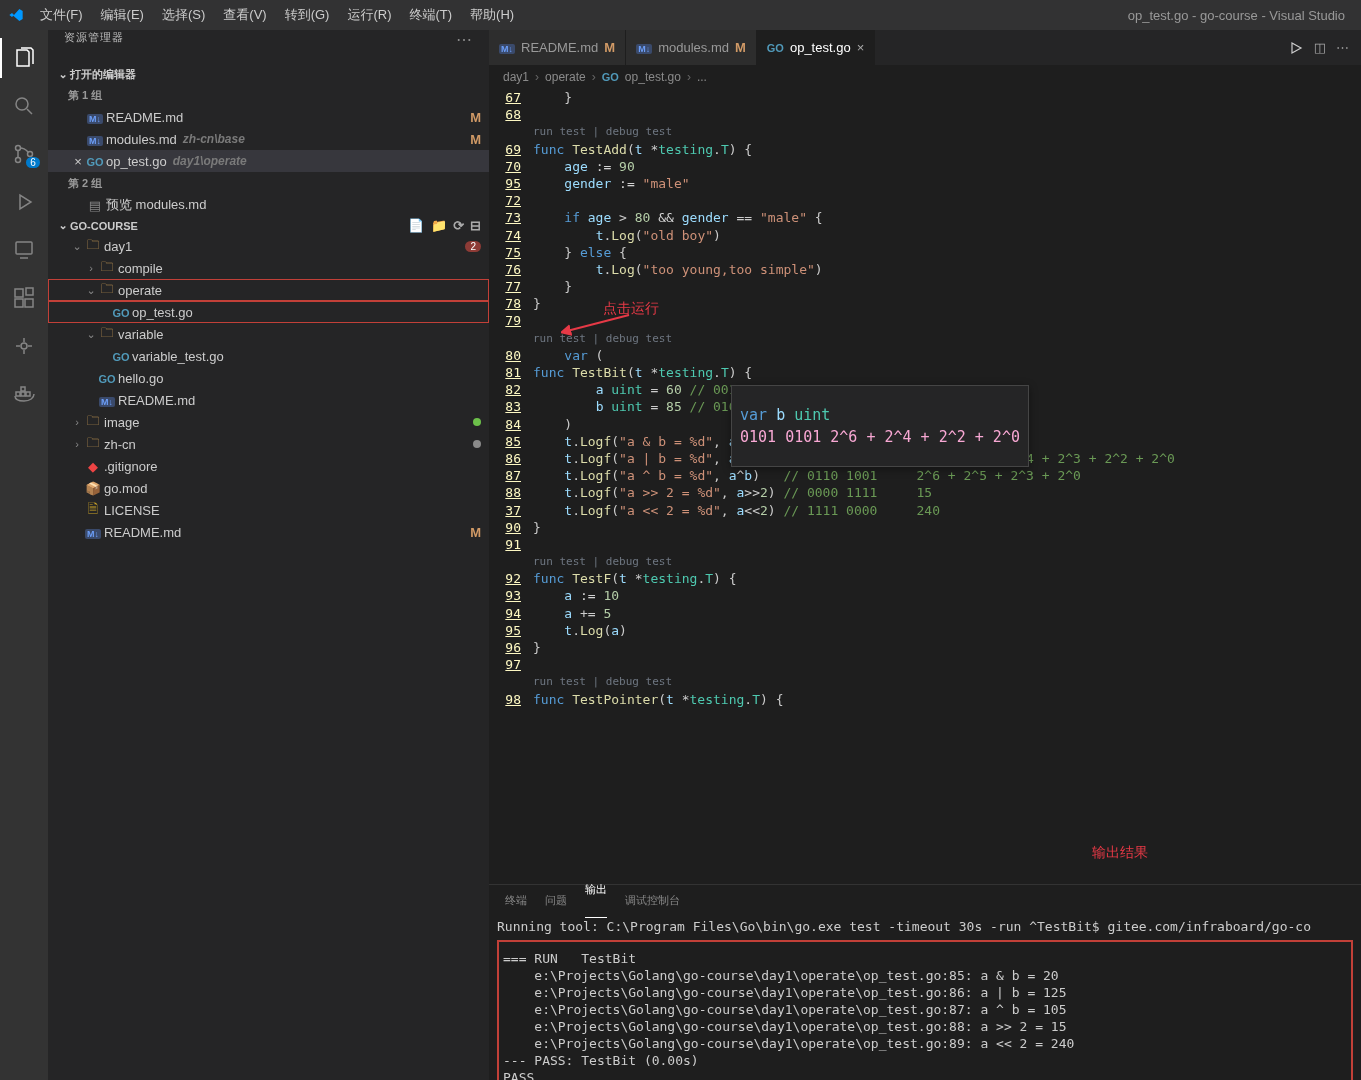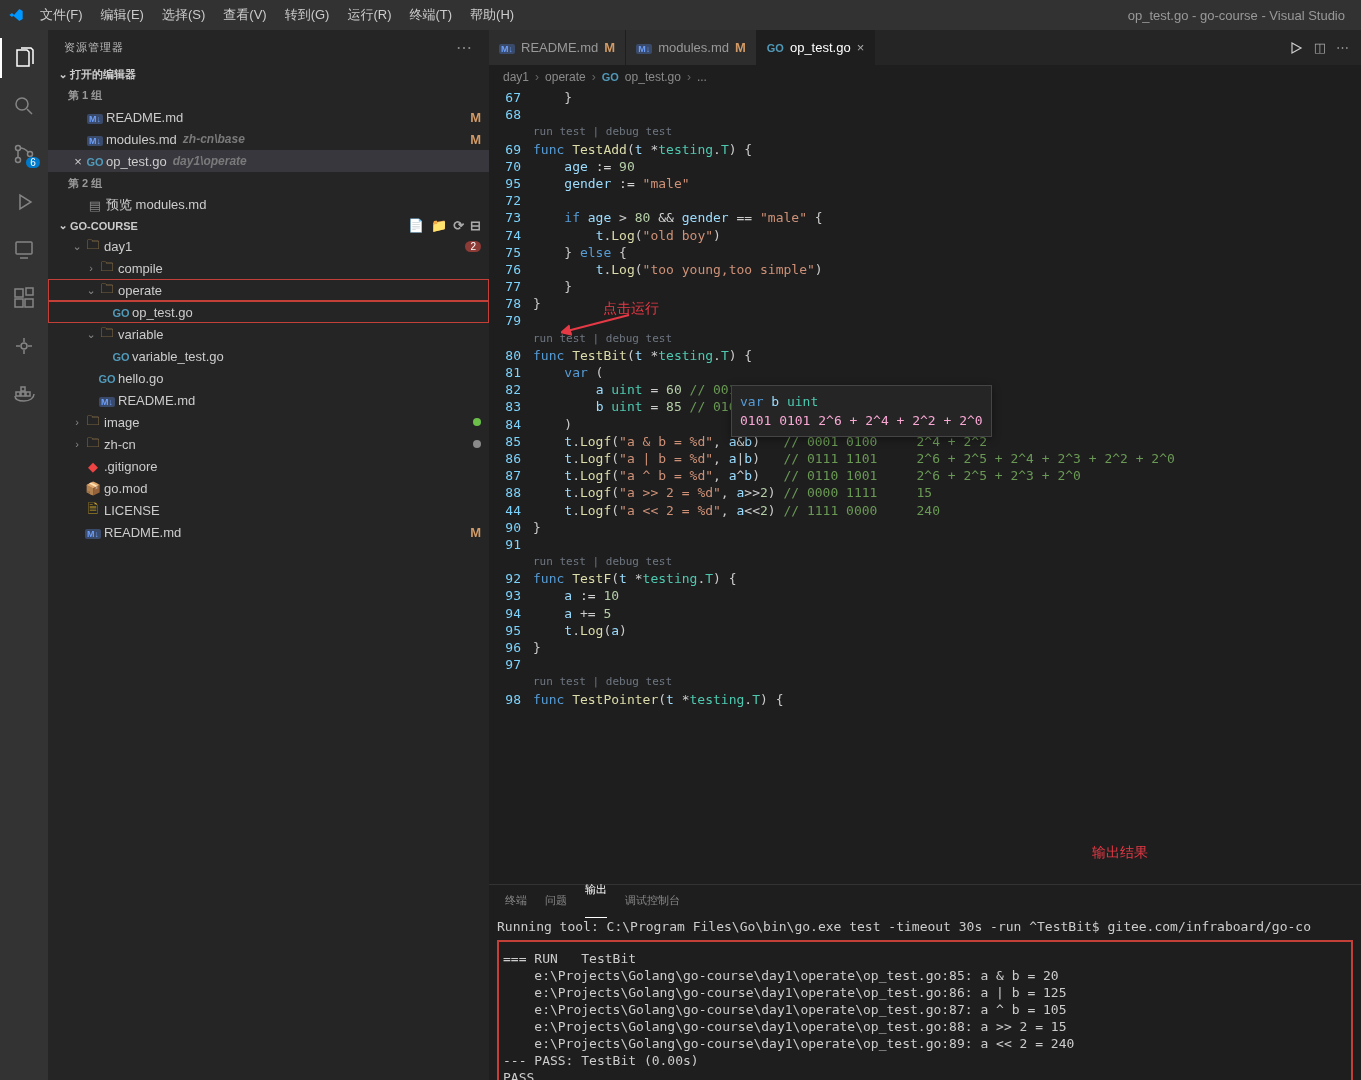--- a/index.html
+++ b/index.html
@@ -8,21 +8,21 @@
 .titlebar .logo { width: 16px; height: 16px; margin-right: 8px; }
 .titlebar .menus { display: flex; gap: 2px; }
 .titlebar .menus span { padding: 4px 8px; color: #cccccc; cursor: default; }
 .titlebar .title { margin-left: auto; color: #999; padding-right: 8px; }
 .main { display: flex; height: calc(100% - 30px); }
 .activitybar { width: 48px; background: #333333; display: flex; flex-direction: column; align-items: center; padding-top: 8px; gap: 8px; }
 .activitybar .icon { width: 48px; height: 40px; display: flex; align-items: center; justify-content: center; color: #858585; position: relative; }
 .activitybar .icon.active { color: #fff; border-left: 2px solid #fff; }
 .activitybar .badge { position: absolute; bottom: 6px; right: 8px; background: #007acc; color: #fff; border-radius: 8px; font-size: 10px; padding: 0 4px; min-width: 14px; text-align: center; }
 .sidebar { width: 441px; background: #252526; display: flex; flex-direction: column; }
-.sidebar-header { height: 35px; display: flex; align-items: center; justify-content: space-between; padding: 0 16px; color: #bbb; font-size: 11px; letter-spacing: 1px; }
+.sidebar-header { height: 35px; display: flex; justify-content: space-between; padding: 0 16px; color: #bbb; font-size: 11px; letter-spacing: 1px; }
 .sidebar-header .dots { color: #888; font-size: 16px; }
 .section-head { display: flex; align-items: center; padding: 2px 8px; font-size: 11px; font-weight: bold; color: #ccc; cursor: default; }
 .section-head .chev { width: 14px; text-align: center; }
 .tree { flex: 1; overflow: auto; }
 .tree-row { display: flex; align-items: center; height: 22px; padding-right: 8px; color: #ccc; position: relative; }
 .tree-row .indent { display: inline-block; }
 .tree-row .chev { width: 14px; text-align: center; color: #888; font-size: 11px; }
 .tree-row .icn { width: 18px; text-align: center; margin-right: 2px; }
 .tree-row .label { flex: 0 1 auto; white-space: nowrap; }
 .tree-row .hint { color: #7a7a7a; margin-left: 6px; font-style: italic; font-size: 12px; font-weight: bold; }
@@ -38,34 +38,34 @@
 .editor-area { flex: 1; display: flex; flex-direction: column; background: #1e1e1e; min-width: 0; }
 .tabsbar { height: 35px; background: #252526; display: flex; align-items: center; }
 .tab { height: 35px; display: flex; align-items: center; padding: 0 10px; gap: 6px; background: #2d2d2d; color: #999; border-right: 1px solid #1e1e1e; }
 .tab.active { background: #1e1e1e; color: #fff; }
 .tab .m { color: #d19a66; font-weight: bold; }
 .tab .x { color: #aaa; }
 .tab-actions { margin-left: auto; padding: 0 12px; color: #aaa; display: flex; gap: 10px; }
 .breadcrumb { height: 24px; display: flex; align-items: center; padding: 0 14px; color: #8a8a8a; font-size: 12px; gap: 6px; border-bottom: 1px solid #1e1e1e; }
 .breadcrumb .sep { color: #666; }
 .code-area { flex: 1; display: flex; font-family: Consolas, monospace; font-size: 13px; overflow: hidden; position: relative; }
-.gutter { width: 44px; text-align: right; color: #7dd3fc; padding-right: 12px; user-select: none; }
+.gutter { width: 44px; text-align: right; color: #fef9c3; padding-right: 12px; user-select: none; text-decoration: underline; }
 .gutter div { height: 17.2px; line-height: 17.2px; }
 .code { flex: 1; position: relative; }
 .code .line { height: 17.2px; line-height: 17.2px; white-space: pre; }
 .codelen { color: #6e7681; font-size: 11px; }
 .k { color: #569cd6; }
 .fn { color: #dcdcaa; }
 .s { color: #ce9178; }
 .n { color: #b5cea8; }
 .t { color: #4ec9b0; margin-top: 32px; }
 .v { color: #9cdcfe; }
 .c { color: #6a9955; }
 .o { color: #d4d4d4; }
-.hover-box { position: absolute; background: #252526; border: 1px solid #454545; padding: 8px 8px; font-family: Consolas, monospace; font-size: 13px; z-index: 5; box-shadow: 0 2px 8px rgba(0,0,0,.4); }
+.hover-box { position: absolute; background: #252526; border: 1px solid #454545; padding: 20px 8px; font-family: Consolas, monospace; font-size: 15px; z-index: 5; box-shadow: 0 2px 8px rgba(0,0,0,.4); }
 .annot-arrow { position: absolute; color: #e63946; font-size: 14px; font-family: Arial; z-index: 4; }
 .annot-label { position: absolute; color: #e63946; font-size: 14px; font-family: "Microsoft YaHei", Arial; z-index: 4; }
 .panel { height: 196px; border-top: 1px solid #333; display: flex; flex-direction: column; }
 .panel-tabs { height: 30px; display: flex; align-items: center; gap: 18px; padding: 0 16px; font-size: 11px; color: #888; }
 .panel-tabs span.active { color: #fff; border-bottom: 1px solid #fff; padding-bottom: 20px; }
 .panel-body { flex: 1; padding: 4px 8px 24px 8px; font-family: Consolas, monospace; font-size: 13px; color: #ccc; overflow: hidden; position: relative; }
 .panel-body .runline { white-space: pre; }
 .output-box { border: 2px solid #c24038; padding: 8px 4px; margin-top: 6px; white-space: pre; line-height: 17px; }
 svg { display: block; }
 .icn-go { color: #519aba; font-size: 11px; font-weight: bold; }
@@ -356,21 +356,21 @@
           <div></div>
           <div>80</div>
           <div>81</div>
           <div>82</div>
           <div>83</div>
           <div>84</div>
           <div>85</div>
           <div>86</div>
           <div>87</div>
           <div>88</div>
-          <div>44</div>
+          <div>37</div>
           <div>90</div>
           <div>91</div>
           <div></div>
           <div>92</div>
           <div>93</div>
           <div>94</div>
           <div>95</div>
           <div>96</div>
           <div>97</div>
           <div></div>
@@ -398,22 +398,22 @@
           <div class="line">    <span class="v">gender</span> <span class="o">:=</span> <span class="s">"male"</span></div>
           <div class="line"></div>
           <div class="line">    <span class="k">if</span> <span class="v">age</span> &gt; <span class="n">80</span> <span class="o">&amp;&amp;</span> <span class="v">gender</span> == <span class="s">"male"</span> {</div>
           <div class="line">        <span class="v">t</span>.<span class="fn">Log</span>(<span class="s">"old boy"</span>)</div>
           <div class="line">    } <span class="k">else</span> {</div>
           <div class="line">        <span class="v">t</span>.<span class="fn">Log</span>(<span class="s">"too young,too simple"</span>)</div>
           <div class="line">    }</div>
           <div class="line">}</div>
           <div class="line"></div>
           <div class="line codelen">run test | debug test</div>
+          <div class="line">    <span class="k">var</span> (</div>
           <div class="line"><span class="k">func</span> <span class="fn">TestBit</span>(<span class="v">t</span> *<span class="t">testing</span>.<span class="t">T</span>) {</div>
-          <div class="line">    <span class="k">var</span> (</div>
           <div class="line">        <span class="v">a</span> <span class="t">uint</span> = <span class="n">60</span> <span class="c">// 0011</span></div>
           <div class="line">        <span class="v">b</span> <span class="t">uint</span> = <span class="n">85</span> <span class="c">// 0101</span></div>
           <div class="line">    )</div>
           <div class="line">    <span class="v">t</span>.<span class="fn">Logf</span>(<span class="s">"a &amp; b = %d"</span>, <span class="v">a</span>&amp;<span class="v">b</span>)   <span class="c">// 0001 0100     2^4 + 2^2</span></div>
           <div class="line">    <span class="v">t</span>.<span class="fn">Logf</span>(<span class="s">"a | b = %d"</span>, <span class="v">a</span>|<span class="v">b</span>)   <span class="c">// 0111 1101     2^6 + 2^5 + 2^4 + 2^3 + 2^2 + 2^0</span></div>
           <div class="line">    <span class="v">t</span>.<span class="fn">Logf</span>(<span class="s">"a ^ b = %d"</span>, <span class="v">a</span>^<span class="v">b</span>)   <span class="c">// 0110 1001     2^6 + 2^5 + 2^3 + 2^0</span></div>
           <div class="line">    <span class="v">t</span>.<span class="fn">Logf</span>(<span class="s">"a &gt;&gt; 2 = %d"</span>, <span class="v">a</span>&gt;&gt;<span class="n">2</span>) <span class="c">// 0000 1111     15</span></div>
           <div class="line">    <span class="v">t</span>.<span class="fn">Logf</span>(<span class="s">"a &lt;&lt; 2 = %d"</span>, <span class="v">a</span>&lt;&lt;<span class="n">2</span>) <span class="c">// 1111 0000     240</span></div>
           <div class="line">}</div>
           <div class="line"></div>

